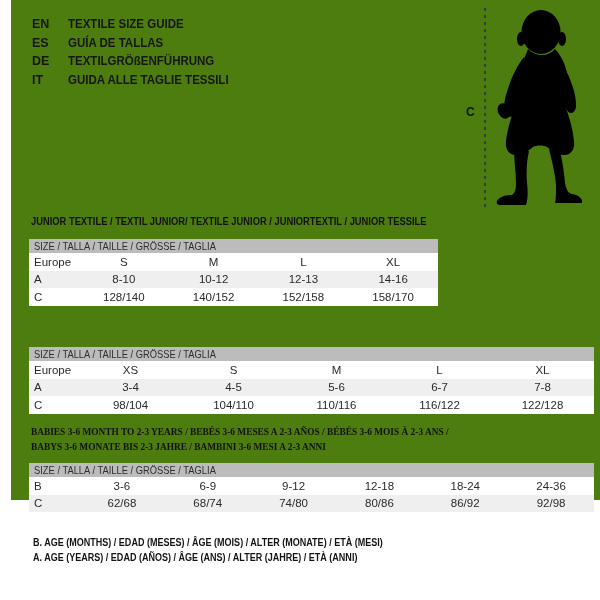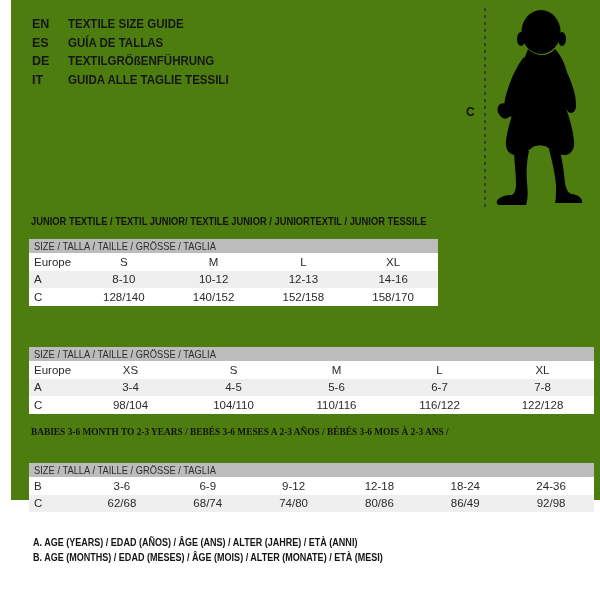--- a/index.html
+++ b/index.html
@@ -177,20 +177,21 @@
       <td>104/110</td>
       <td>110/116</td>
       <td>116/122</td>
       <td>122/128</td>
     </tr>
   </tbody>
     </table>
 
   <div class="sec-title t3-title">
     <div><span class="cx85">BABIES 3-6 MONTH TO 2-3 YEARS / BEBÉS 3-6 MESES A 2-3 AÑOS / BÉBÉS 3-6 MOIS À 2-3 ANS /</span></div>
+    <div><span class="cx85">BABYS 3-6 MONATE BIS 2-3 JAHRE / BAMBINI 3-6 MESI A 2-3 ANNI</span></div>
   </div>
   <table class="tbl tbl3">
     <colgroup>
         <col class="c-lbl">
         <col>
         <col>
         <col>
         <col>
         <col>
         <col>
@@ -207,24 +208,24 @@
       <td>12-18</td>
       <td>18-24</td>
       <td>24-36</td>
     </tr>
     <tr class="stripe">
       <td class="lbl">C</td>
       <td>62/68</td>
       <td>68/74</td>
       <td>74/80</td>
       <td>80/86</td>
-      <td>86/49</td>
+      <td>86/92</td>
       <td>92/98</td>
     </tr>
   </tbody>
     </table>
 
   <footer class="notes">
+    <div class="note"><span class="cx82">B. AGE (MONTHS) / EDAD (MESES) / ÂGE (MOIS) / ALTER (MONATE) / ETÀ (MESI)</span></div>
     <div class="note"><span class="cx82">A. AGE (YEARS) / EDAD (AÑOS) / ÂGE (ANS) / ALTER (JAHRE) / ETÀ (ANNI)</span></div>
-    <div class="note"><span class="cx82">B. AGE (MONTHS) / EDAD (MESES) / ÂGE (MOIS) / ALTER (MONATE) / ETÀ (MESI)</span></div>
   </footer>
 
 </div>
 
 </body></html>

